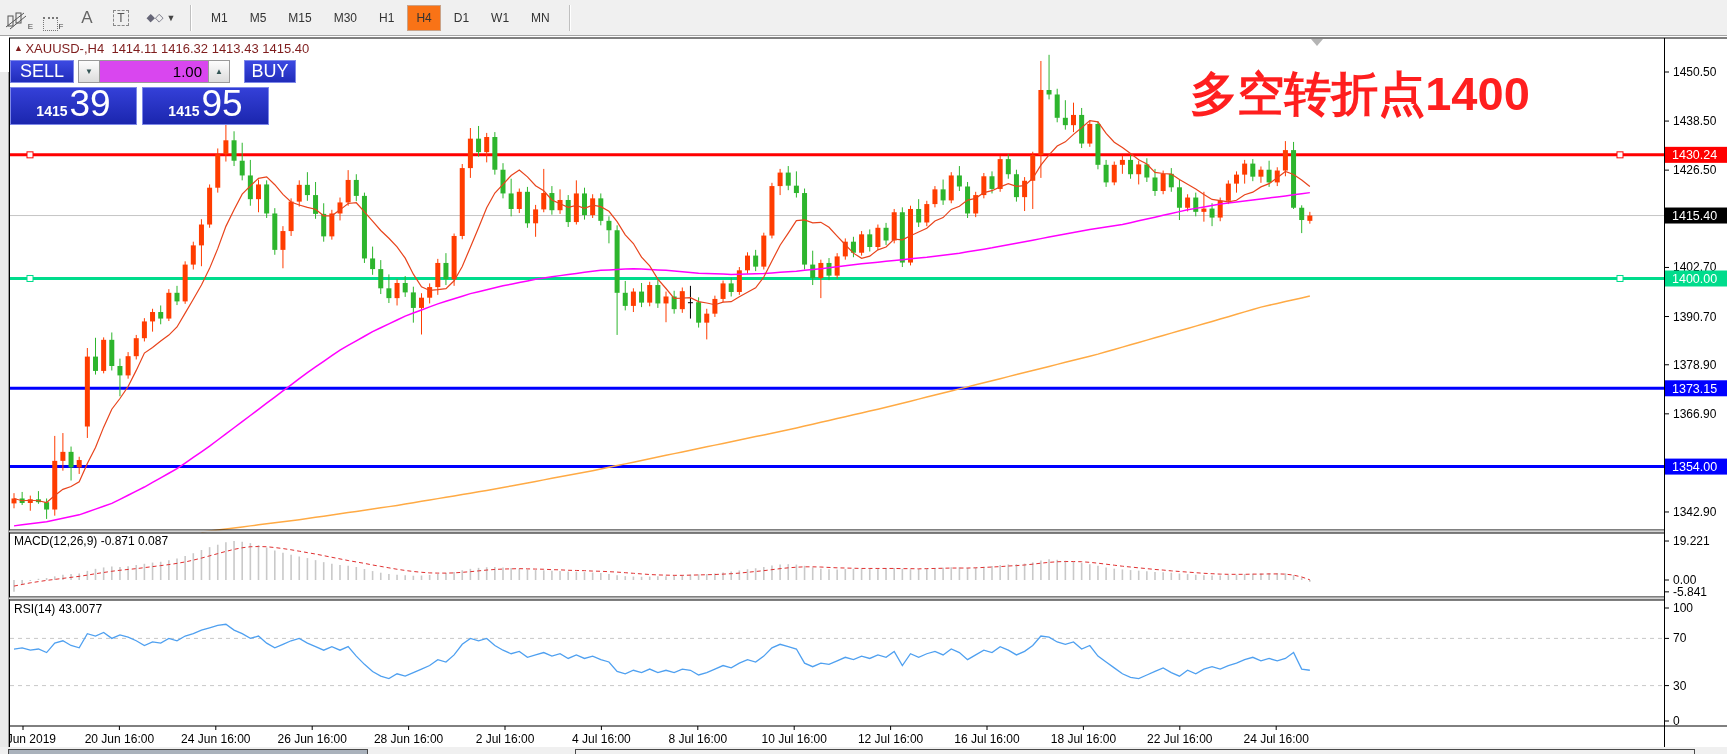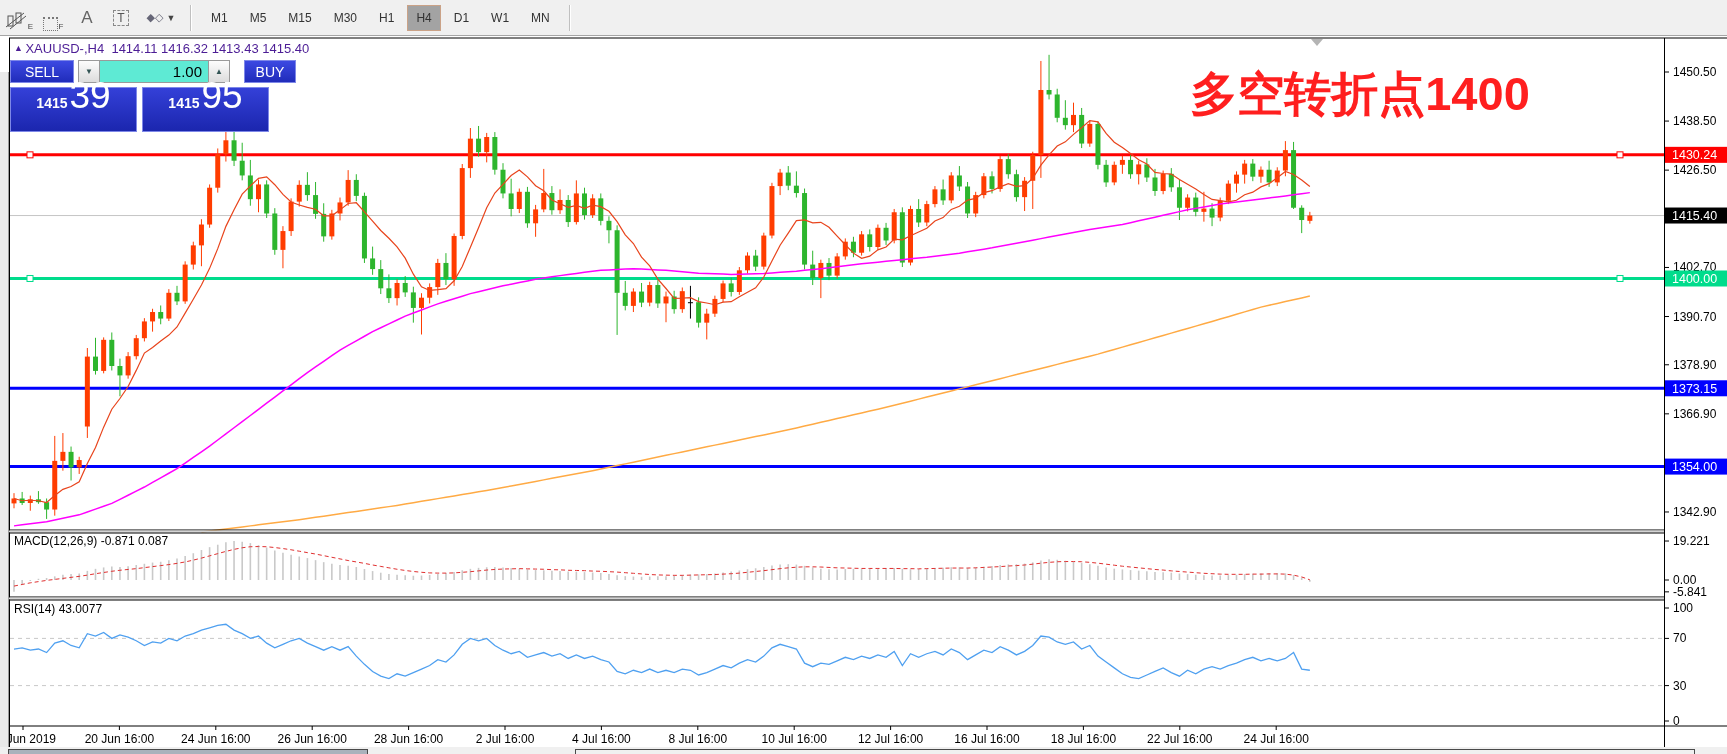--- a/index.html
+++ b/index.html
@@ -6,42 +6,42 @@
   #app{position:relative;width:1727px;height:754px;overflow:hidden;background:#fff;}
   
   #toolbar{position:absolute;left:0;top:0;width:1727px;height:36px;background:#f0f0f0;
     border-bottom:1px solid #a5a5a5;display:flex;align-items:center;box-sizing:border-box;}
   .tb-icon{display:inline-flex;align-items:flex-end;justify-content:center;width:30px;height:26px;
     margin-left:4px;color:#555;font-size:15px;cursor:default;position:relative;}
   .tb-icon .sub{font-size:8px;color:#444;margin-left:1px;}
   .tb-sep{width:1px;height:26px;background:#c0c0c0;border-right:1px solid #fff;margin:0 8px;}
   .tf-btn{font-size:12px;color:#333;padding:5px 8px;margin:0 2px;border:1px solid transparent;background:transparent;
     font-family:"Liberation Sans",sans-serif;cursor:pointer;text-align:center;}
-  .tf-btn.active{background:#a3a3a3;border:1px solid #caa287;}
+  .tf-btn.active{background:#f97316;border:1px solid #caa287;}
   .dashedT{border:1px dashed #888;padding:0 3px;font-size:12px;color:#555;}
   .gridF{width:13px;height:11px;border:1px dotted #777;border-top:2px dotted #777;}
   
   #chartwrap{position:absolute;left:0;top:36px;width:1727px;height:718px;background:#fff;}
   svg text{font-family:"Liberation Sans",sans-serif;}
   
-  #title{position:absolute;left:14px;top:5px;font-size:13px;color:#4c1d95;white-space:pre;}
+  #title{position:absolute;left:14px;top:5px;font-size:13px;color:#7f1d1d;white-space:pre;}
   #title .tri{font-size:9px;vertical-align:2px;}
   #tpanel{position:absolute;left:10px;top:24px;}
   .row1{display:flex;align-items:stretch;height:23px;}
   .bluebtn{background:linear-gradient(#3c49e2,#202cba);color:#fff;border:1px solid #7e88e8;
-    font-size:14px;display:flex;align-items:center;justify-content:center;cursor:pointer;}
+    font-size:18px;display:flex;align-items:center;justify-content:center;cursor:pointer;}
   #sellbtn{width:62px;}
   #buybtn{width:50px;margin-left:14px;}
   .spin{width:20px;background:linear-gradient(#fdfdfd,#dcdcdc);border:1px solid #9a9a9a;color:#355;
     font-size:8px;display:flex;align-items:center;justify-content:center;cursor:pointer;}
-  #volbox{width:96px;border:1px solid #9a9a9a;border-left:none;border-right:none;background:#5eead4;
+  #volbox{width:96px;border:1px solid #9a9a9a;border-left:none;border-right:none;background:#d946ef;
     font-size:15px;color:#000;text-align:right;padding:0 6px;display:flex;align-items:center;justify-content:flex-end;}
   .prow{display:flex;margin-top:4px;}
-  .pbox{width:127px;height:45px;background:linear-gradient(#3440d8,#1b26ae);border:1px solid #7e88e8;
-    color:#fff;display:flex;align-items:flex-end;justify-content:center;cursor:pointer;padding-bottom:17px;box-sizing:border-box;}
+  .pbox{width:127px;height:38px;background:linear-gradient(#3440d8,#1b26ae);border:1px solid #7e88e8;
+    color:#fff;display:flex;align-items:flex-end;justify-content:center;cursor:pointer;padding-bottom:2px;box-sizing:border-box;}
   .pbox .small{font-size:14px;font-weight:bold;margin-right:2px;margin-bottom:3px;}
   .pbox .big{font-size:37px;line-height:36px;text-align:center;}
   .pbox+.pbox{margin-left:5px;}
   
   #bstrip{position:absolute;left:0;top:747px;width:1727px;height:7px;background:#f0f0f0;}
   .btab{position:absolute;top:2px;height:5px;box-sizing:border-box;border:1px solid #4a4a4a;border-bottom:none;background:#aab2bc;}
   
   #ledge{position:absolute;left:0;top:36px;width:8px;height:718px;background:#e9e9e9;border-right:1px solid #9a9a9a;}
 </style>
 </head>

